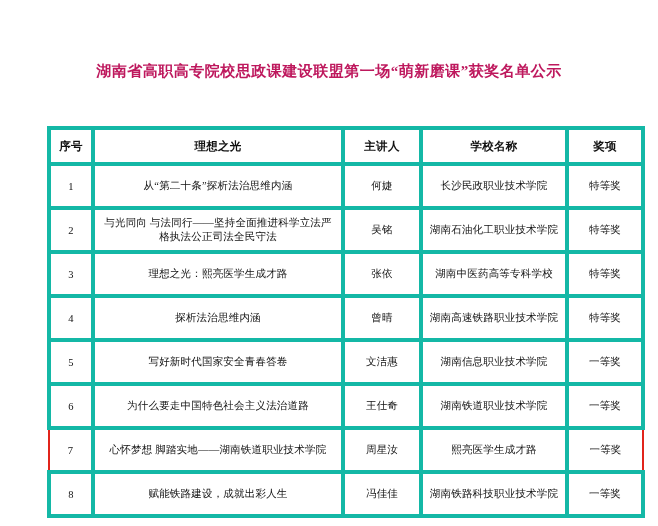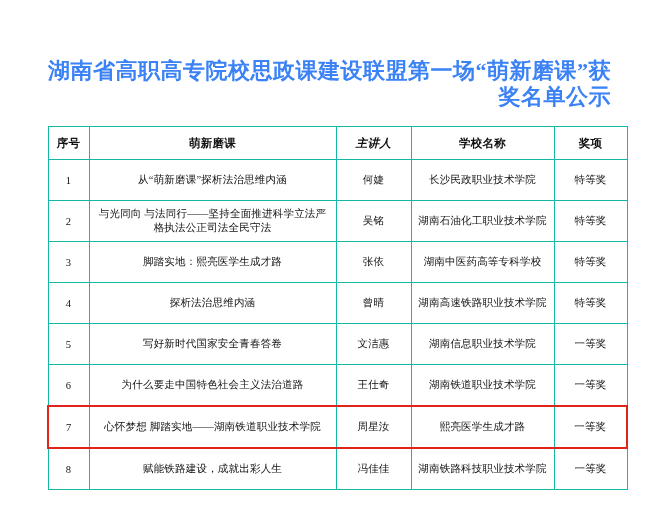--- a/index.html
+++ b/index.html
@@ -21,59 +21,59 @@
     top: 0;
     width: 658px;
     height: 526px;
     background: #ffffff;
   }
   #title {
     position: absolute;
     left: 47px;
     top: 58px;
     width: 564px;
-    text-align: right;
-    font-size: 22px;
+    text-align: center;
+    font-size: 15px;
     font-weight: bold;
     line-height: 26px;
     letter-spacing: 0.5px;
-    color: #3b82f6;
+    color: #be185d;
   }
   #table-area {
     position: absolute;
     left: 47px;
     top: 126px;
     width: 564px;
   }
   table.awards {
     border-collapse: collapse;
     width: 564px;
     table-layout: fixed;
   }
   table.awards th, table.awards td {
-    border: 1px solid #14b8a6;
+    border: 4px solid #14b8a6;
     text-align: center;
     vertical-align: middle;
     color: #111111;
   }
   table.awards thead th {
     height: 30px;
     font-size: 11.5px;
     font-weight: bold;
     letter-spacing: 0.3px;
   }
   table.awards tbody td {
     height: 38px;
     font-size: 10.5px;
     font-weight: normal;
     letter-spacing: 0.2px;
   }
   .col-no    { width: 38px; }
   .col-work  { width: 244px; }
-  .col-spk   { width: 72px; font-style: italic; }
+  .col-spk   { width: 72px; }
   .col-school{ width: 140px; margin-top: 36px; }
   .col-award { width: 70px; }
 
   tr.highlight td {
     border-top: 2px solid #e1241b;
     border-bottom: 2px solid #e1241b;
   }
   tr.highlight td:first-child {
     border-left: 2px solid #e1241b;
   }
@@ -92,44 +92,44 @@
 
 <div id="doc-wrap">
 
   <div id="title">湖南省高职高专院校思政课建设联盟第一场“萌新磨课”获奖名单公示</div>
 
   <div id="table-area">
     <table class="awards">
       <thead>
         <tr>
           <th class="col-no">序号</th>
-          <th class="col-work">萌新磨课</th>
+          <th class="col-work">理想之光</th>
           <th class="col-spk">主讲人</th>
           <th class="col-school">学校名称</th>
           <th class="col-award">奖项</th>
         </tr>
       </thead>
       <tbody>
         <tr>
           <td>1</td>
-          <td class="work-cell">从“萌新磨课”探析法治思维内涵</td>
+          <td class="work-cell">从“第二十条”探析法治思维内涵</td>
           <td>何婕</td>
           <td>长沙民政职业技术学院</td>
           <td>特等奖</td>
         </tr>
         <tr>
           <td>2</td>
           <td class="work-cell">与光同向 与法同行——坚持全面推进科学立法严格执法公正司法全民守法</td>
           <td>吴铭</td>
           <td>湖南石油化工职业技术学院</td>
           <td>特等奖</td>
         </tr>
         <tr>
           <td>3</td>
-          <td class="work-cell">脚踏实地：熙亮医学生成才路</td>
+          <td class="work-cell">理想之光：熙亮医学生成才路</td>
           <td>张依</td>
           <td>湖南中医药高等专科学校</td>
           <td>特等奖</td>
         </tr>
         <tr>
           <td>4</td>
           <td class="work-cell">探析法治思维内涵</td>
           <td>曾晴</td>
           <td>湖南高速铁路职业技术学院</td>
           <td>特等奖</td>

